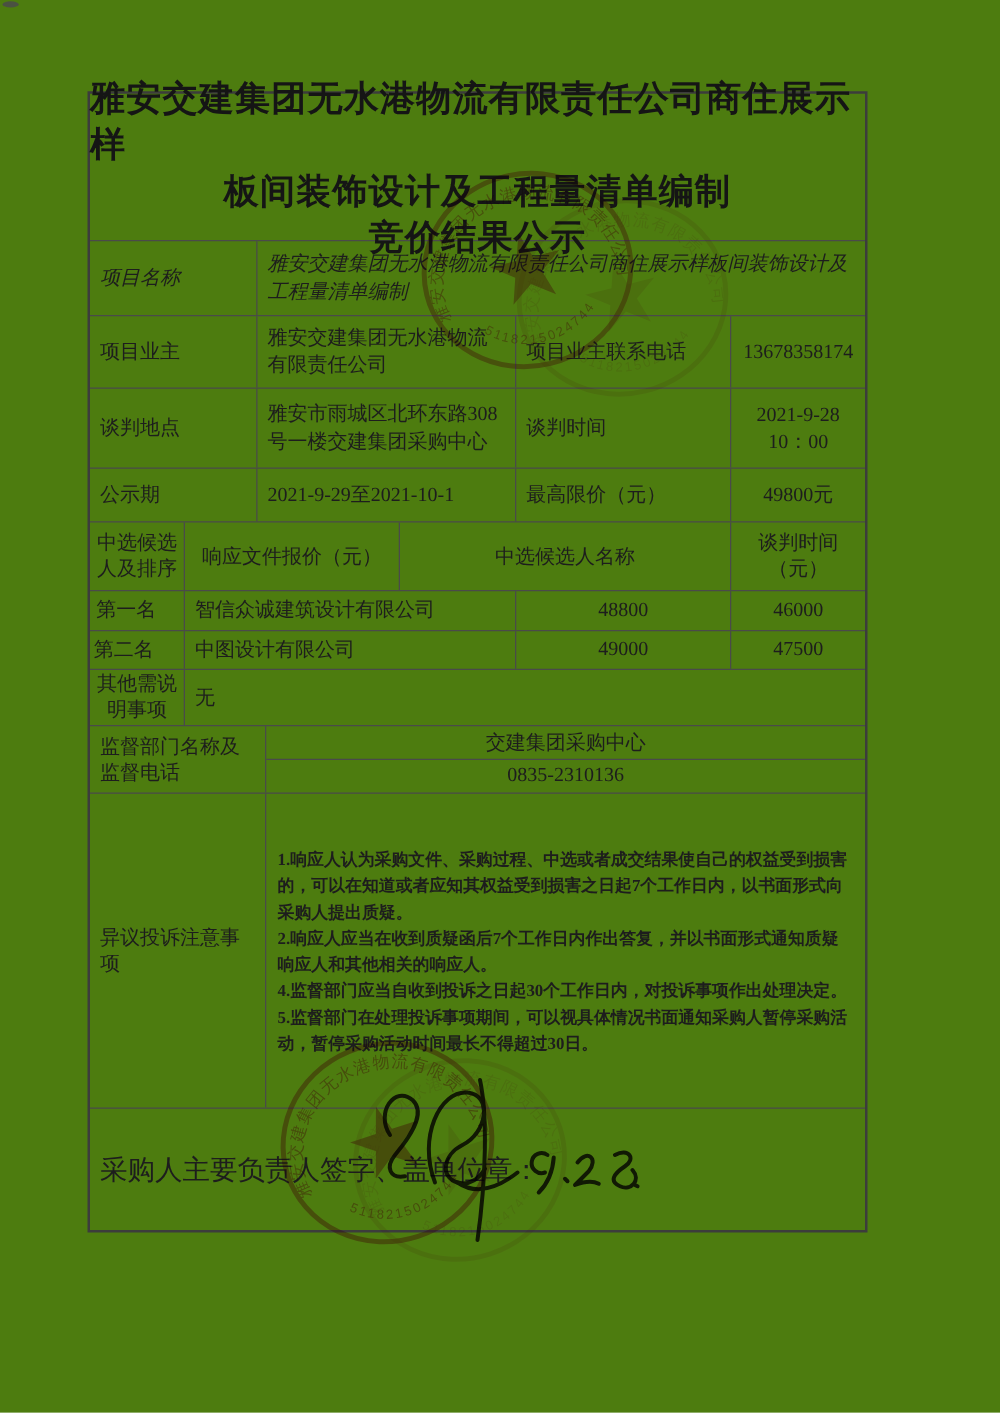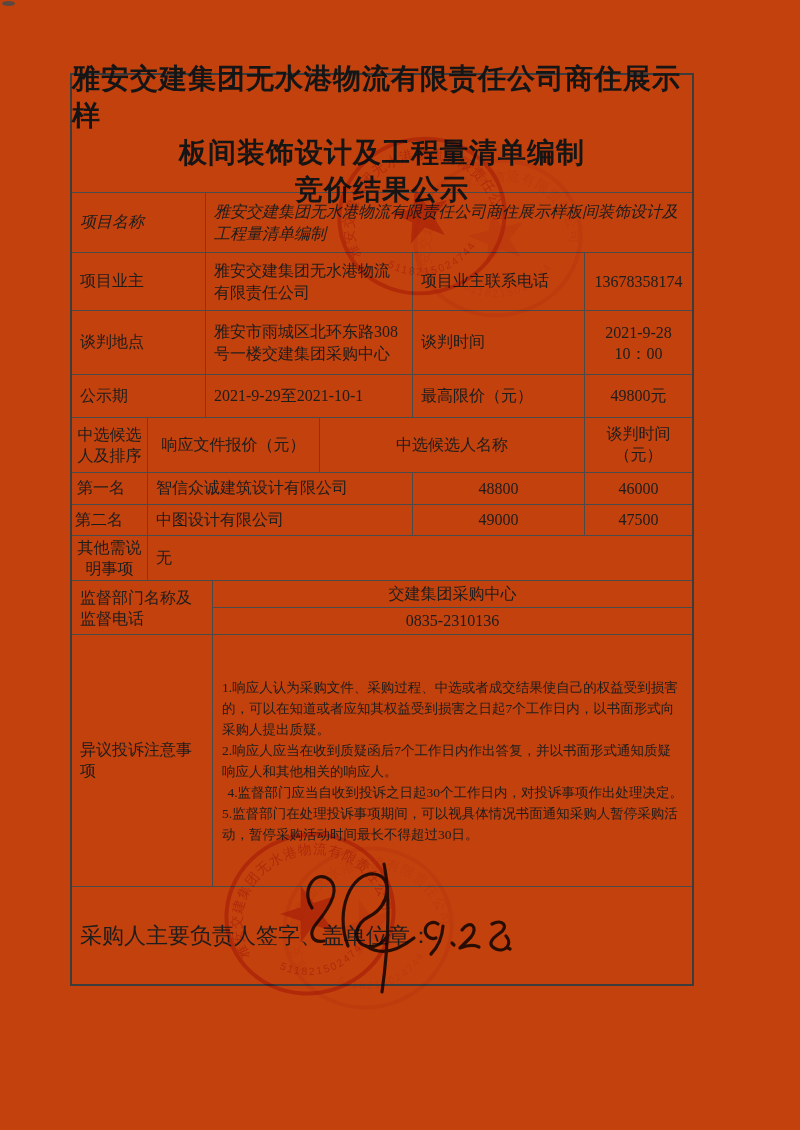--- a/index.html
+++ b/index.html
@@ -1,36 +1,36 @@
 <!DOCTYPE html>
 <html><head>
 <meta charset="utf-8">
 <style>
   html,body{margin:0;padding:0;}
-  .page{position:relative;width:800px;height:1130px;background:#c2410c;overflow:hidden;
+  .page{position:relative;width:800px;height:1130px;background:#4d7c0f;overflow:hidden;
         font-family:"Liberation Serif","DejaVu Serif",serif;color:#1d1d1d;}
   .speck{position:absolute;left:2px;top:1px;width:13px;height:5px;background:#4a4a4a;
          border-radius:50%;opacity:.85;}
   .doc-table{position:absolute;left:70px;top:73px;width:624px;box-sizing:border-box;
              border:2px solid #3c3c3c;background:transparent;}
   .row{display:flex;box-sizing:border-box;border-top:1.5px solid #4a4a4a;font-size:16px;align-items:stretch;}
   .row.first{border-top:none;}
   .cell{box-sizing:border-box;border-left:1.5px solid #4a4a4a;display:flex;align-items:center;overflow:hidden;}
   .cell.nb{border-left:none;}
   .pad{padding:3px 8px;}
   .ctr{justify-content:center;text-align:center;}
   .title-row{flex-direction:column;justify-content:center;align-items:center;
              font-family:"Liberation Sans","DejaVu Sans",sans-serif;font-weight:bold;
              font-size:28px;line-height:37px;letter-spacing:1px;color:#151515;}
   .two-line{flex-direction:column;justify-content:center;line-height:21px;}
   .stack{flex-direction:column;align-items:stretch;padding:0;}
   .sub{flex:1;display:flex;align-items:center;justify-content:center;box-sizing:border-box;}
   .sub.divider{border-top:1.5px solid #4a4a4a;}
-  .objection-cell{flex-direction:column;align-items:flex-end;justify-content:center;
-                  font-size:13.5px;line-height:21px;padding:6px 9px;}
+  .objection-cell{flex-direction:column;align-items:flex-start;justify-content:center;
+                  font-size:13.5px;line-height:21px;padding:6px 9px;font-weight:bold;}
   .objection-cell p{margin:0;}
   .sig-row{position:relative;}
   .sig-label{font-size:22px;padding-left:8px;}
   .overlay{position:absolute;pointer-events:none;mix-blend-mode:multiply;}
   .seal-text{font-family:"Liberation Sans","DejaVu Sans",sans-serif;}
 </style>
 </head>
 <body>
 
 <div class="page">

